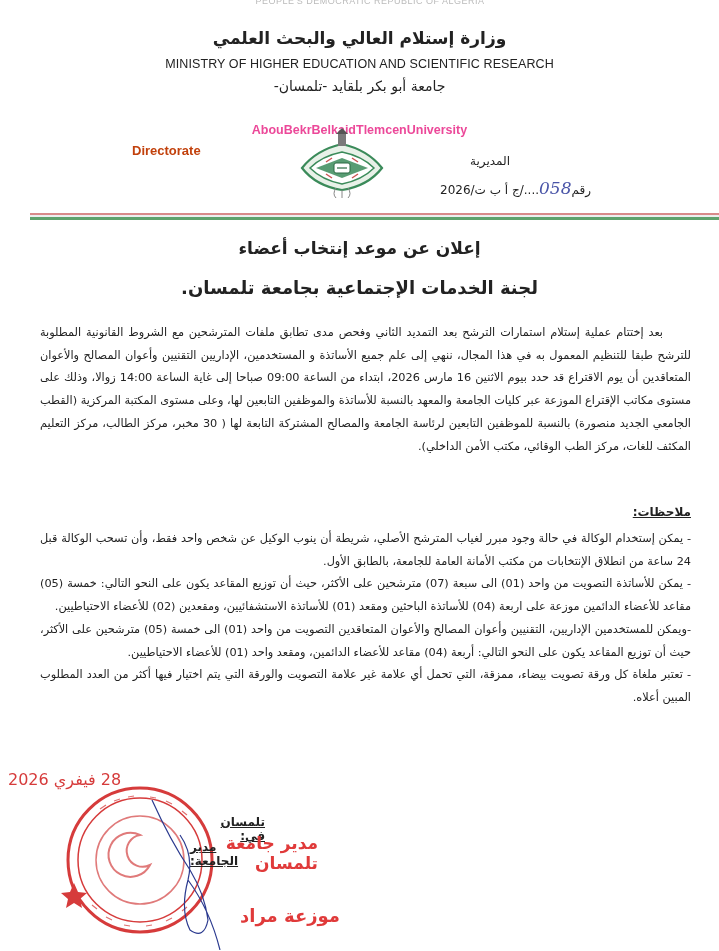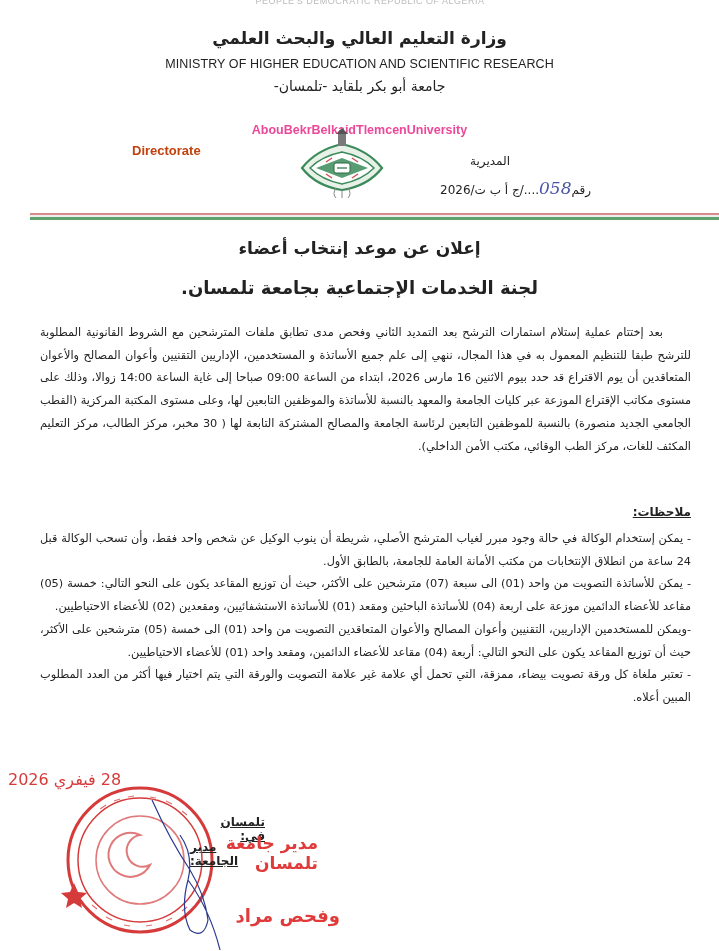--- a/index.html
+++ b/index.html
@@ -90,21 +90,21 @@
     .sig-stamp2 {
       left: 190px; top: 905px; width: 150px; direction: rtl; text-align: right;
       font-size: 18px; font-weight: bold; color: #e03a3a; letter-spacing: 3px;
     }
     .signature { left: 150px; top: 800px; width: 90px; height: 150px; }
   </style>
 </head>
 <body>
 
 <div class="abs top-cut">PEOPLE'S DEMOCRATIC REPUBLIC OF ALGERIA</div>
-<div class="abs ministry-ar">وزارة التعليم العالي والبحث العلمي</div>
+<div class="abs ministry-ar">وزارة إستلام العالي والبحث العلمي</div>
 <div class="abs ministry-en">MINISTRY OF HIGHER EDUCATION AND SCIENTIFIC RESEARCH</div>
 <div class="abs univ-ar">جامعة أبو بكر بلقايد -تلمسان-</div>
 <div class="abs univ-en">AbouBekrBelkaidTlemcenUniversity</div>
 
 <div class="abs directorate-en">Directorate</div>
 
 <svg class="abs logo" viewBox="0 0 92 72">
   <g>
     <path d="M6 40 Q20 22 46 16 Q72 22 86 40 Q72 58 46 62 Q20 58 6 40 Z" fill="#e8f1e8" stroke="#3b8b5a" stroke-width="2.2"></path>
     <path d="M14 40 Q26 28 46 24 Q66 28 78 40 Q66 52 46 56 Q26 52 14 40 Z" fill="#ffffff" stroke="#3b8b5a" stroke-width="1.5"></path>
@@ -157,17 +157,17 @@
   <g stroke="#e07070" stroke-width="1.2">
     <path d="M100 44 l6 -4 M114 36 l6 -2 M128 32 l6 -1 M150 32 l6 1 M166 36 l6 3 M182 46 l5 4"></path>
     <path d="M92 140 l5 4 M106 152 l6 3 M124 160 l6 1 M146 161 l6 -1 M166 156 l6 -3 M182 146 l5 -4"></path>
   </g>
 </svg>
 <div class="abs stamp-date">28 فيفري 2026</div>
 
 <div class="abs place">تلمسان في:</div>
 <div class="abs director-label">مدير الجامعة:</div>
 <div class="abs sig-stamp1">مدير جامعة تلمسان</div>
-<div class="abs sig-stamp2">وفحص مراد</div>
+<div class="abs sig-stamp2">موزعة مراد</div>
 
 <svg class="abs signature" viewBox="0 0 90 150">
   <path d="M2 0 Q20 40 40 70 Q55 95 58 120 Q54 140 40 130 Q30 110 38 80 Q44 55 30 35 M38 80 Q60 110 70 150" fill="none" stroke="#2b3a8f" stroke-width="1.2"></path>
 </svg>
 
 </body></html>

